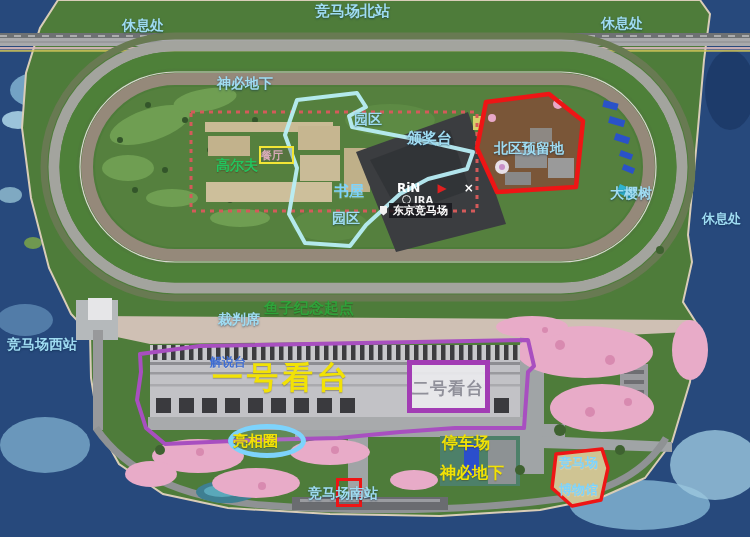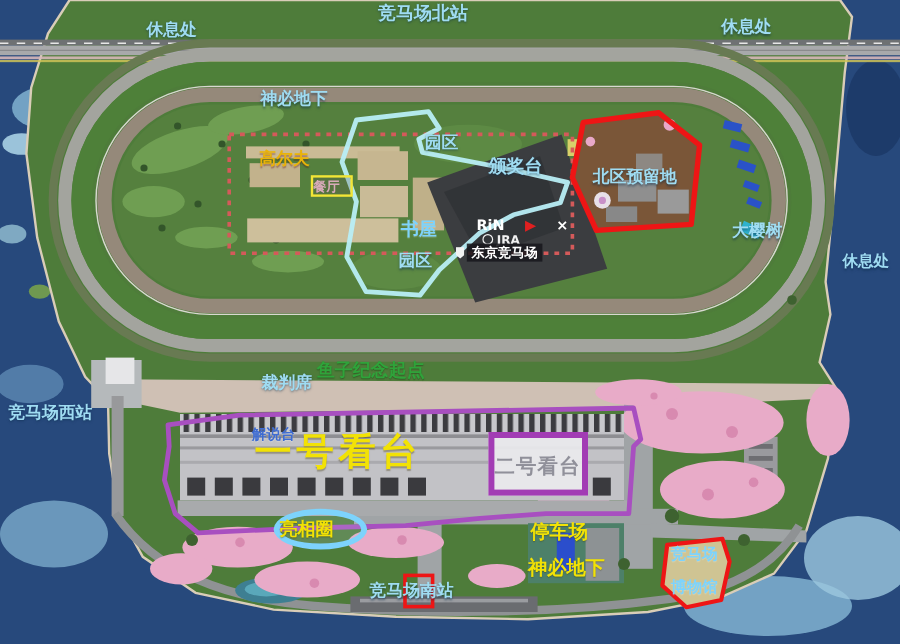--- a/index.html
+++ b/index.html
@@ -5,21 +5,21 @@
   html,body{margin:0;padding:0;background:#111;}
   #map{
     position:relative;width:750px;height:537px;overflow:hidden;
     background:#27497c;font-family:"DejaVu Sans",sans-serif;
   }
   #terrain{position:absolute;left:0;top:0;z-index:0;}
   .lbl{position:absolute;white-space:nowrap;line-height:1;font-weight:bold;z-index:3;}
   .lb{color:#9fdcf2;text-shadow:0 1px 2px rgba(8,40,70,.55);}
   .yl{color:#f2e205;text-shadow:0 1px 1px rgba(60,50,0,.35);}
   .gr{color:#2fa33a;text-shadow:0 1px 1px rgba(0,40,0,.35);}
-  .pk{color:#eab308;text-shadow:0 1px 1px rgba(90,0,10,.35);}
+  .pk{color:#22c55e;text-shadow:0 1px 1px rgba(90,0,10,.35);margin-top:32px;}
   .bl{color:#7dd3fc;text-shadow:0 1px 1px rgba(255,255,255,.25);}
   .box{position:absolute;box-sizing:border-box;z-index:2;display:flex;align-items:center;justify-content:flex-start;}
   #hall-box{left:254px;top:159px;width:88px;height:42px;border:3px solid #ee1d1d;
     background:repeating-linear-gradient(0deg,#d6c9a2 0 6px,#cbbd94 6px 9px);}
   #hall-box span{font-size:14px;font-weight:bold;color:#2eb23c;text-shadow:2px -1px 0 #4b4be0;}
   #restaurant-box{left:259px;top:146px;width:35px;height:18px;border:2px solid #f2e636;background:rgba(90,80,70,.25);}
   #restaurant-box span{font-size:11px;font-weight:bold;color:#d8aab8;}
   #stand2-box{left:407px;top:360px;width:83px;height:53px;border:5px solid #a23cb4;
     background:rgba(233,233,237,.93);align-items:flex-start;padding-top:12px;}
   #stand2-box span{font-size:17px;font-weight:bold;color:#90909a;letter-spacing:1px;}

